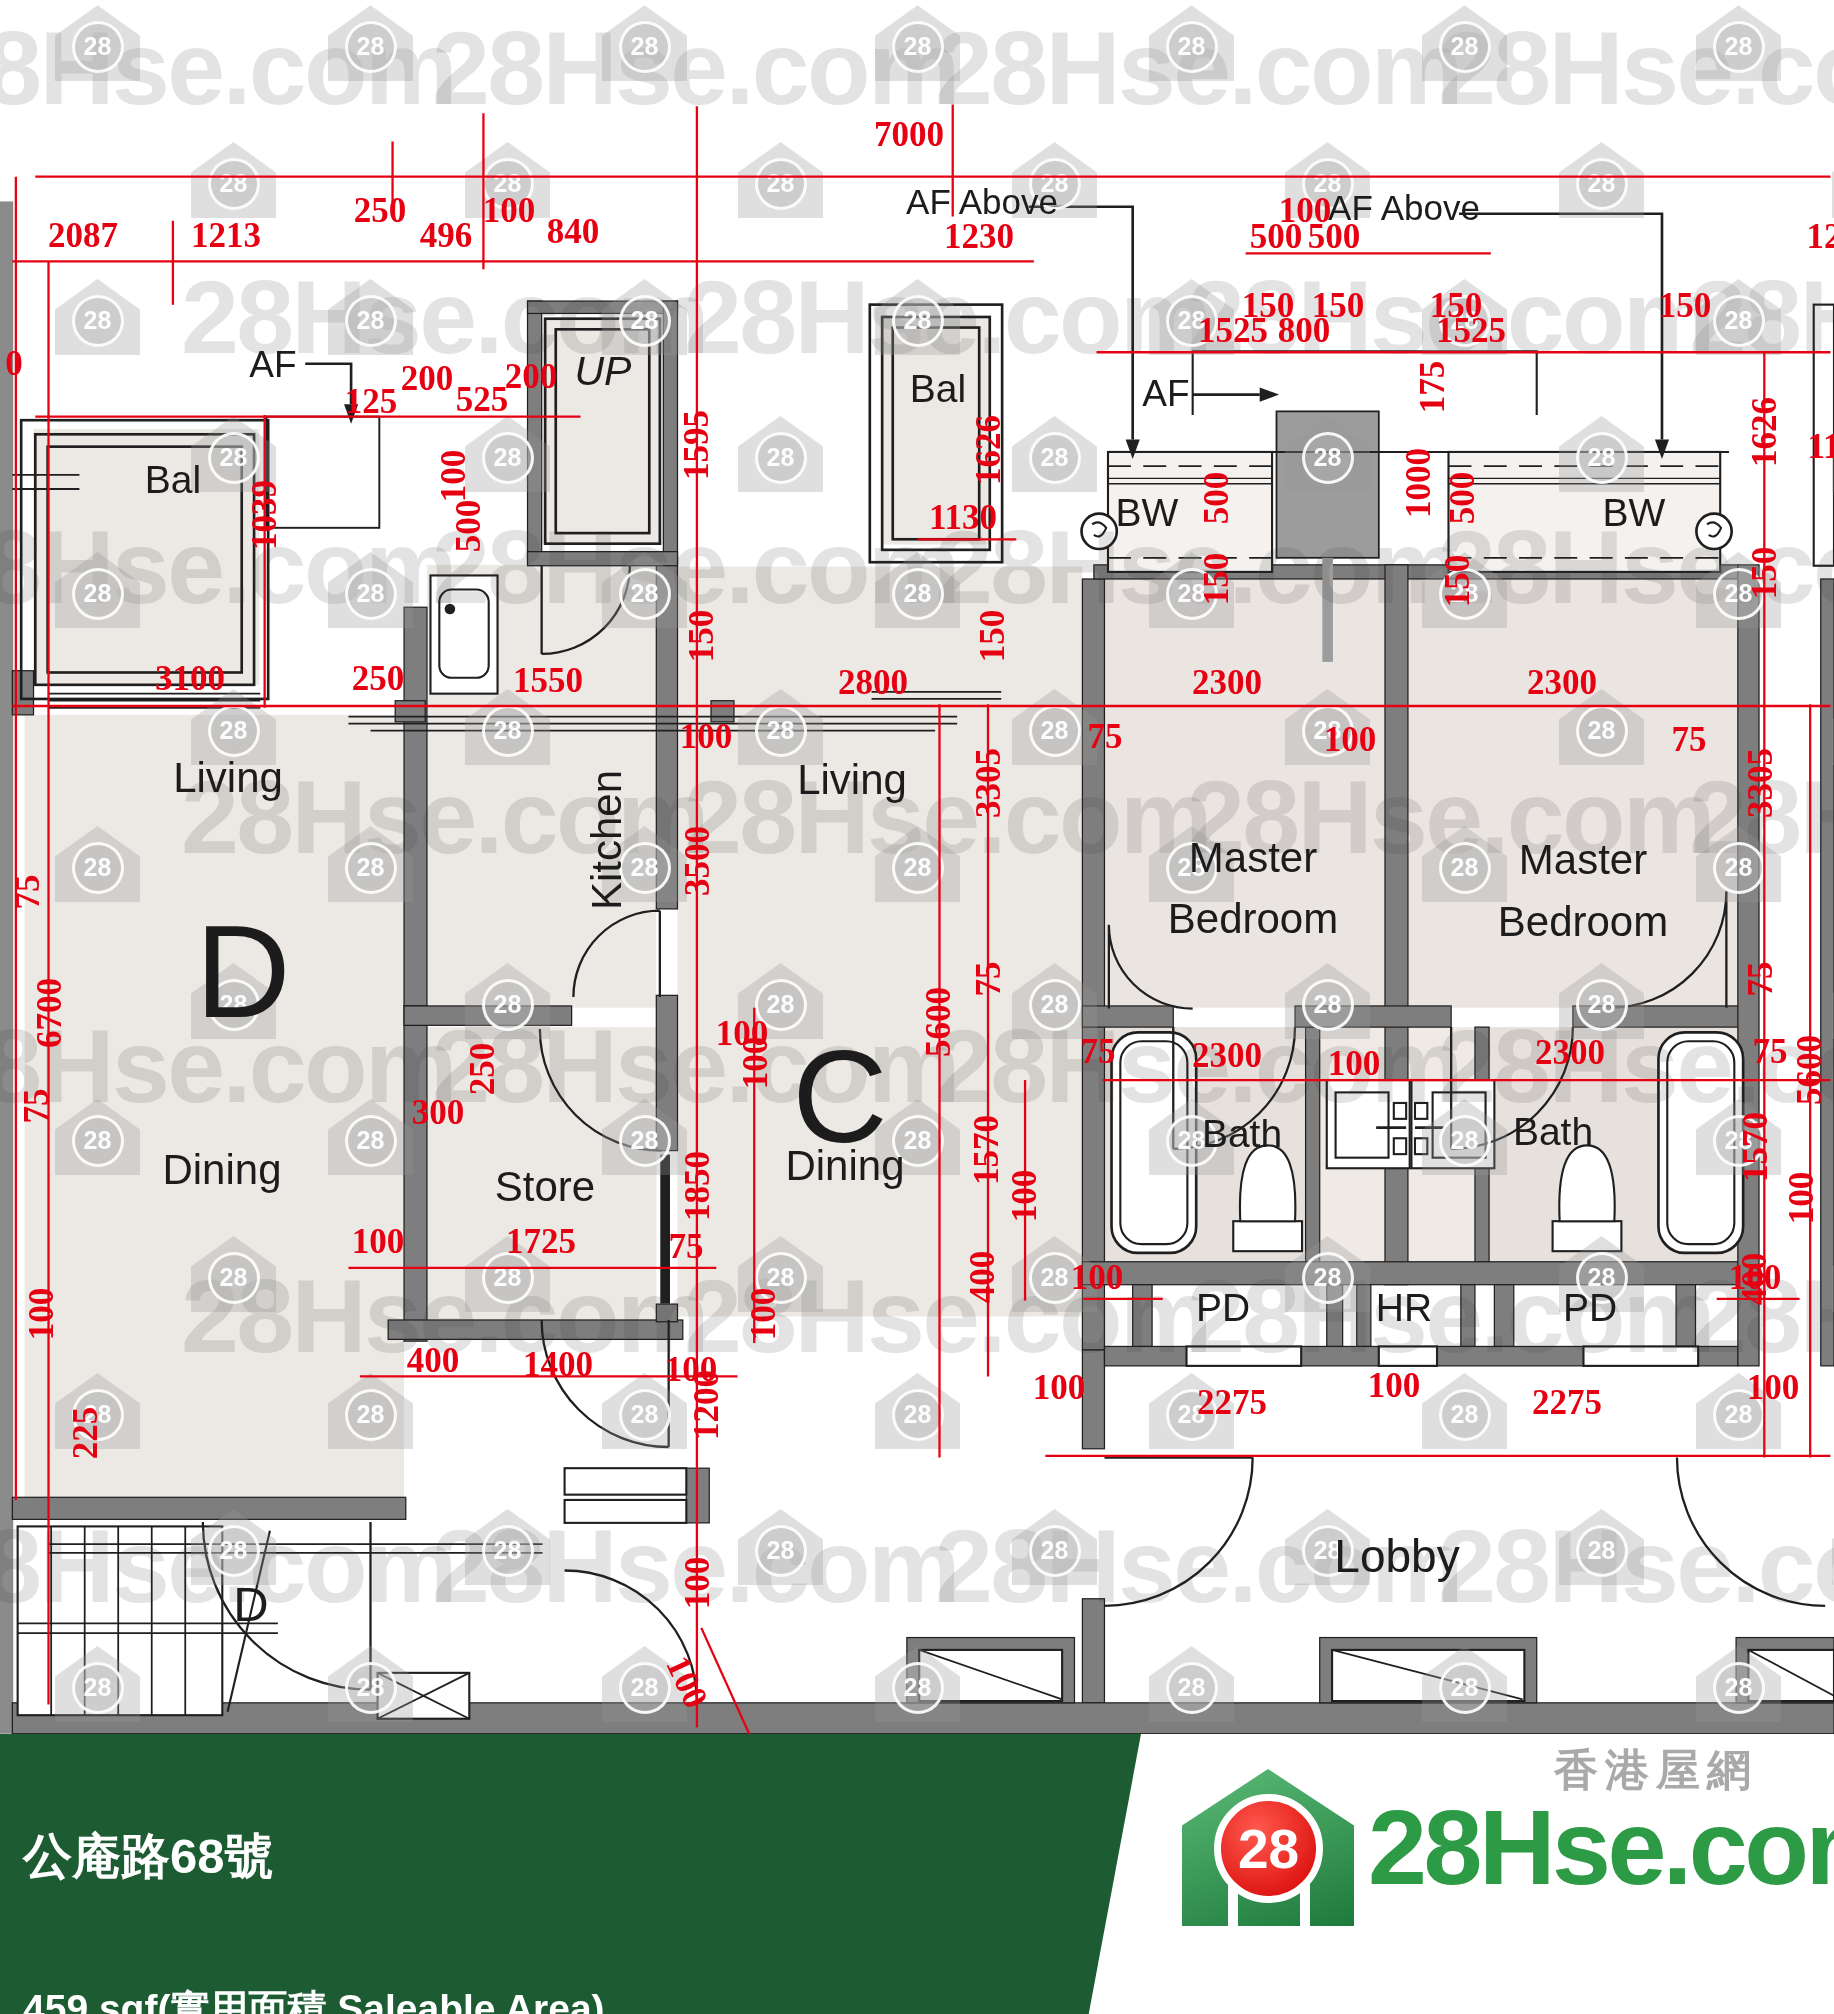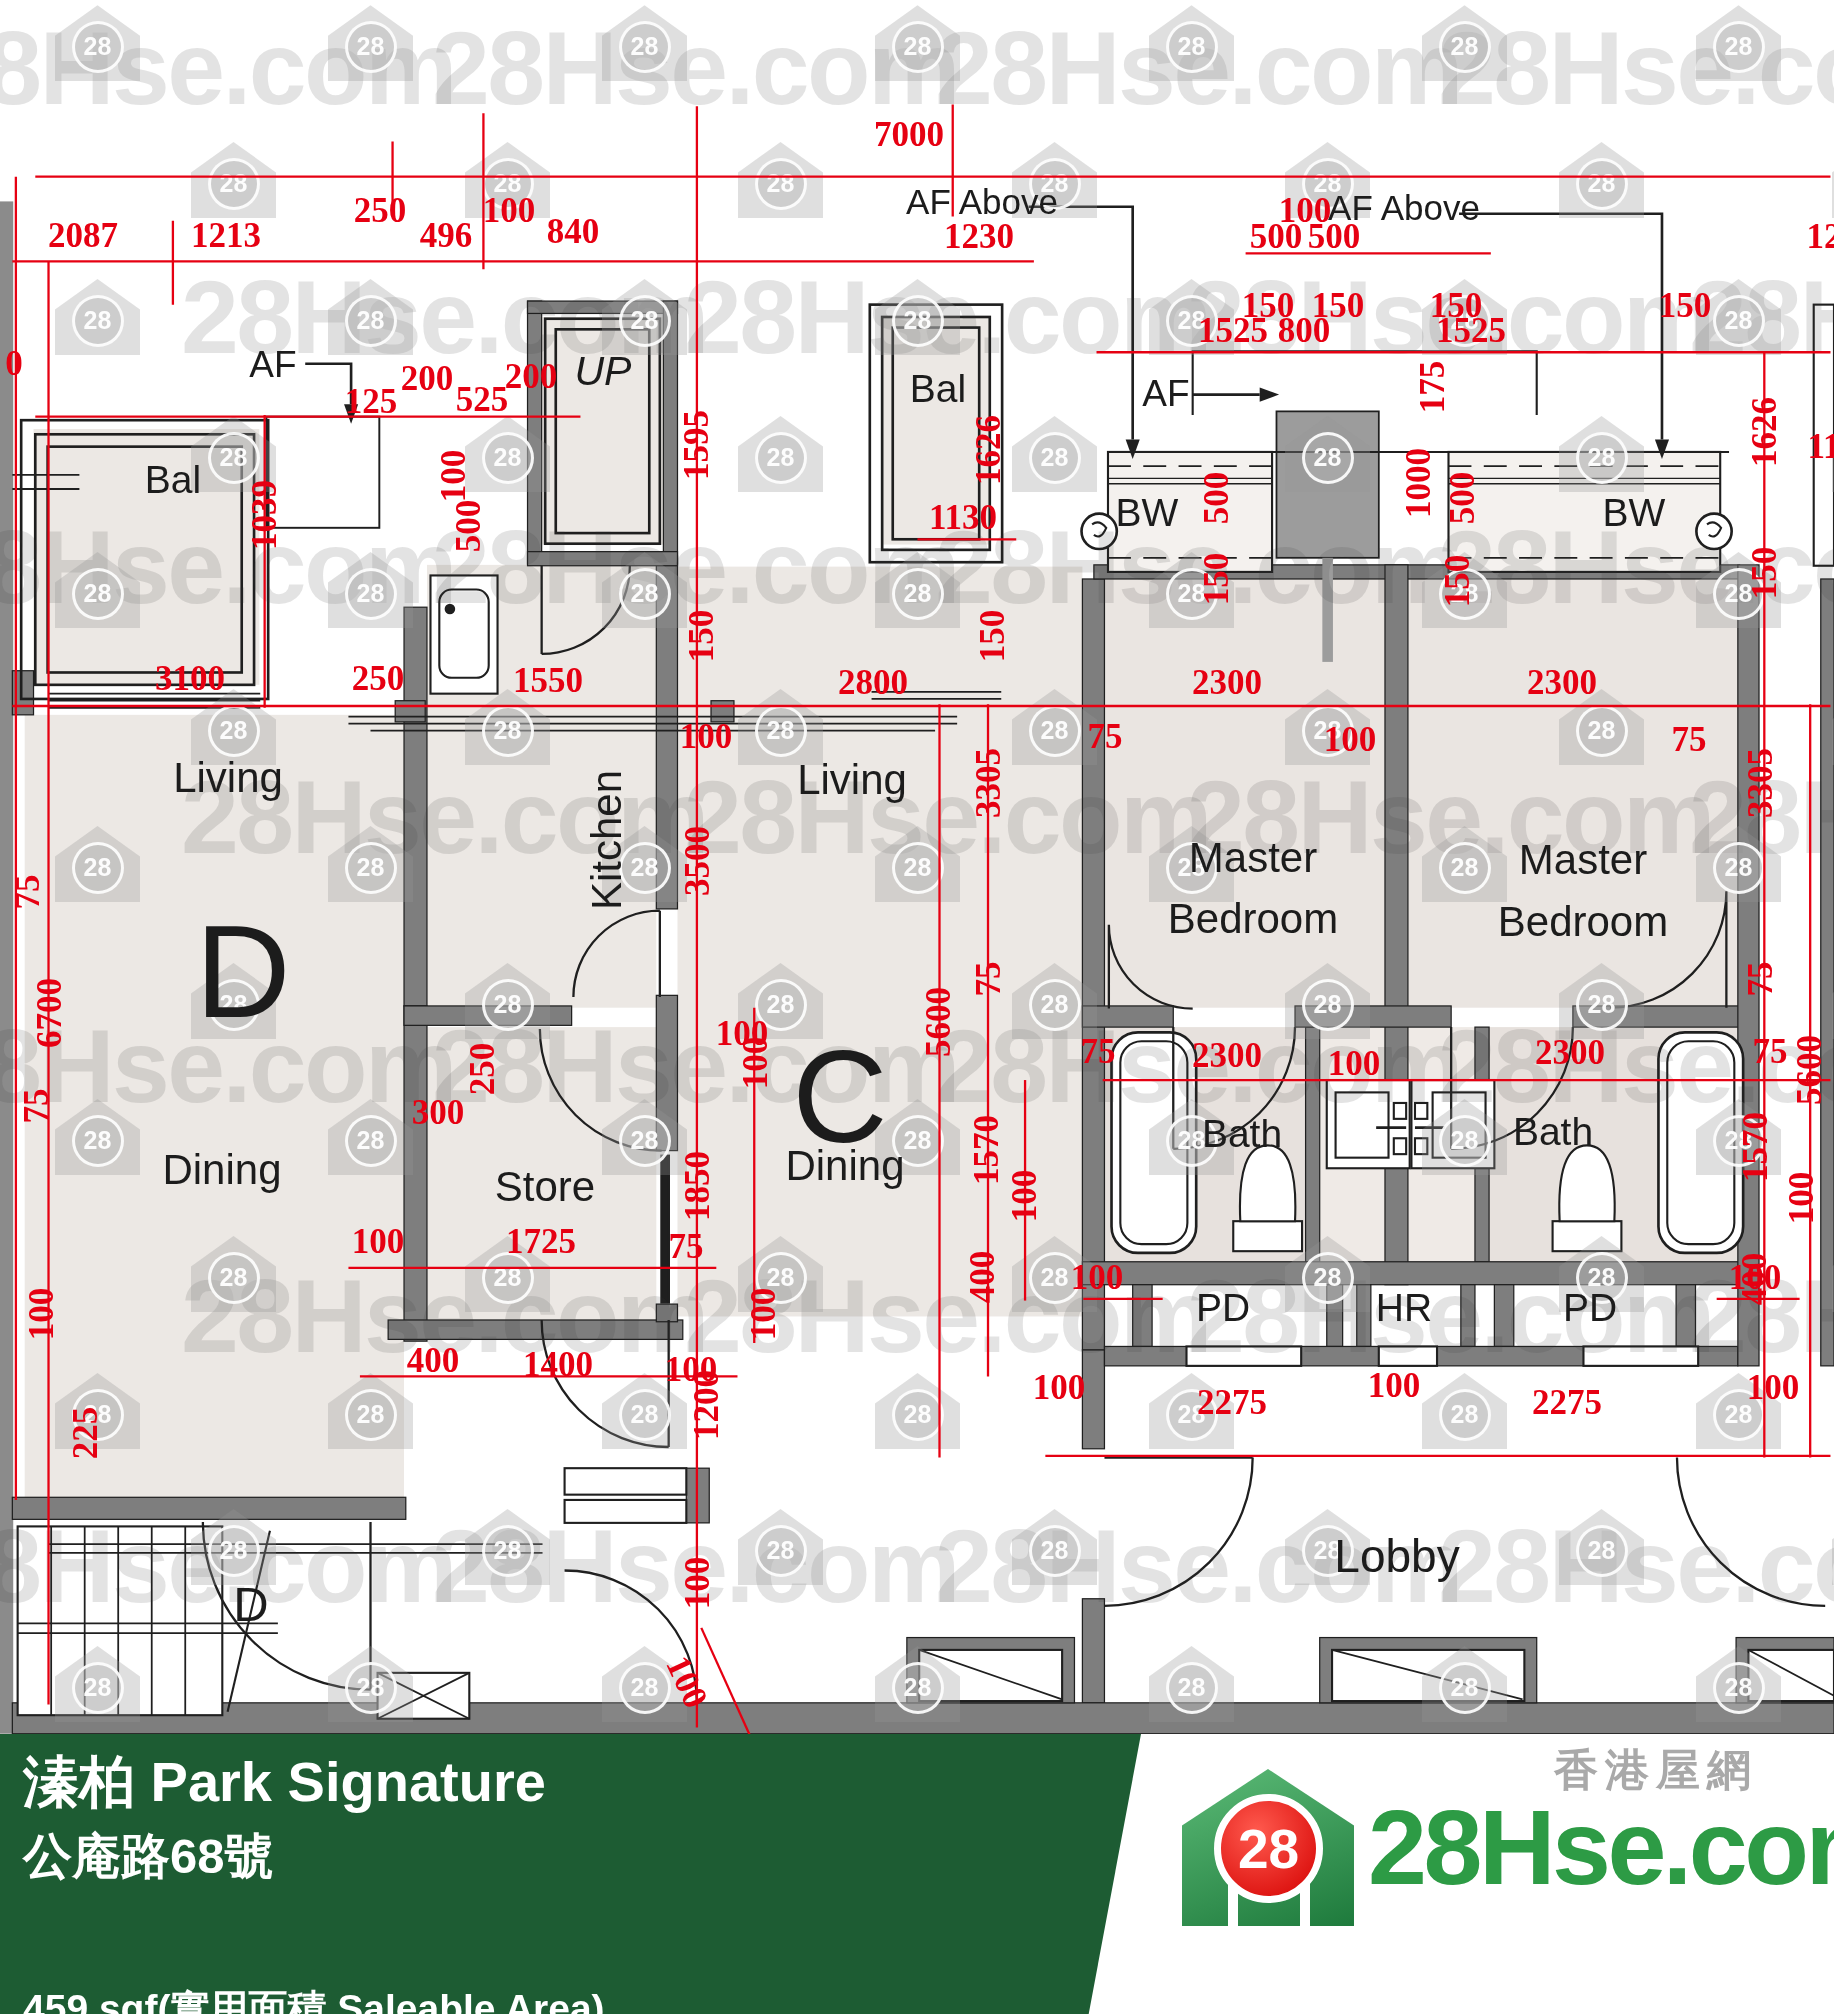--- a/index.html
+++ b/index.html
@@ -646,21 +646,20 @@
     <div class="dim-label" style="left: 1232px; top: 1402px; color: rgb(230, 0, 18); transform: translate(-50%, -50%);">2275</div>
     <div class="dim-label" style="left: 1394px; top: 1385px; color: rgb(230, 0, 18); transform: translate(-50%, -50%);">100</div>
     <div class="dim-label" style="left: 1567px; top: 1402px; color: rgb(230, 0, 18); transform: translate(-50%, -50%);">2275</div>
     <div class="dim-label" style="left: 1773px; top: 1387px; color: rgb(230, 0, 18); transform: translate(-50%, -50%);">100</div>
     <div class="dim-label" style="left: 697px; top: 1583px; color: rgb(230, 0, 18); transform: translate(-50%, -50%) rotate(-90deg);">100</div>
     <div class="dim-label" style="left: 687px; top: 1682px; color: rgb(230, 0, 18); transform: translate(-50%, -50%) rotate(65deg);">100</div>
   </div>
 
 <div class="footer">
   <div class="footer-green">
-    <div class="f-line f-title">溱柏 Park Signature</div>
     <div class="f-line f-addr">公庵路68號</div>
     <div class="f-line f-area">459 sqf(實用面積 Saleable Area)</div>
   </div>
   <div class="logo">
     <div class="logo-house">
       <div class="logo-door"></div>
       <div class="logo-circle">28</div>
     </div>
     <div class="logo-text">28Hse.com</div>
   </div>

